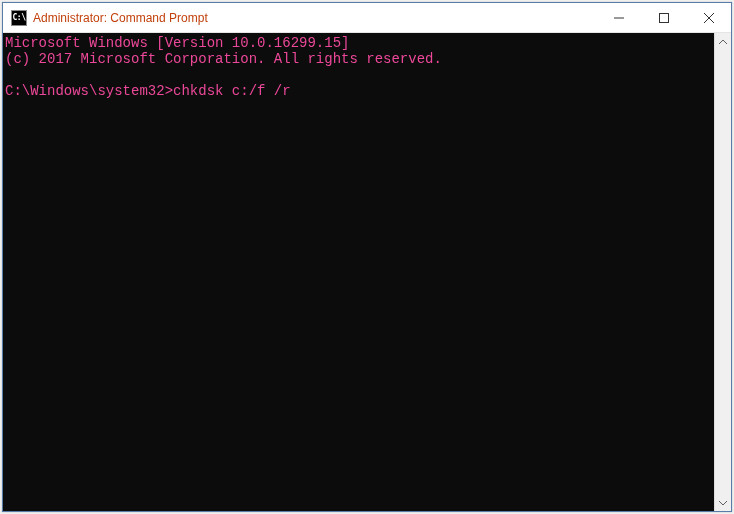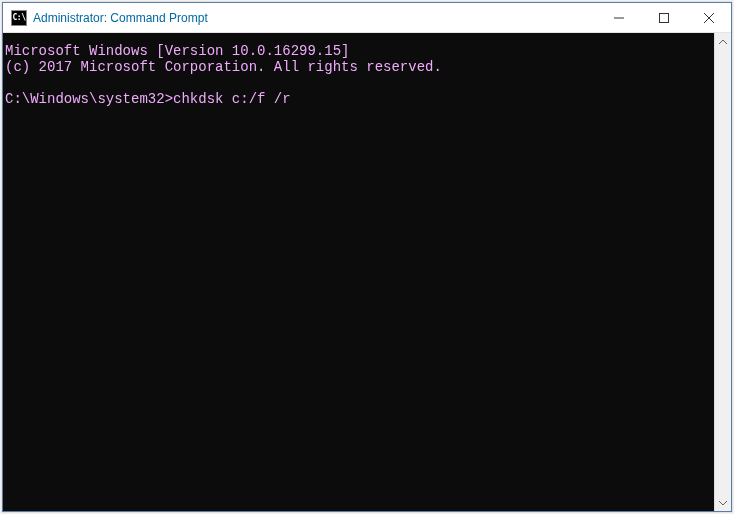--- a/index.html
+++ b/index.html
@@ -43,21 +43,21 @@
       align-items: center;
       justify-content: center;
       font-size: 8px;
       color: #fff;
       font-family: Consolas, monospace;
       font-weight: bold;
       letter-spacing: -0.5px;
     }
     .titlebar-text {
       font-size: 12px;
-      color: #0369a1;
+      color: #c2410c;
       flex: 1;
     }
     .window-controls {
       display: flex;
       height: 100%;
     }
     .win-btn {
       width: 45px;
       height: 100%;
       display: flex;
@@ -73,25 +73,25 @@
     }
     .content-wrap {
       flex: 1;
       display: flex;
       background: #0c0c0c;
       overflow: hidden;
     }
     .terminal {
       flex: 1;
       background: #0c0c0c;
-      color: #f0abfc;
+      color: #ec4899;
       font-family: Consolas, "Courier New", monospace;
       font-size: 14px;
       line-height: 16px;
-      padding: 10px 0 0 2px;
+      padding: 2px 0 0 2px;
       white-space: pre;
       overflow: hidden;
     }
     .scrollbar {
       width: 17px;
       background: #f0f0f0;
       display: flex;
       flex-direction: column;
       border-left: 1px solid #ddd;
     }

